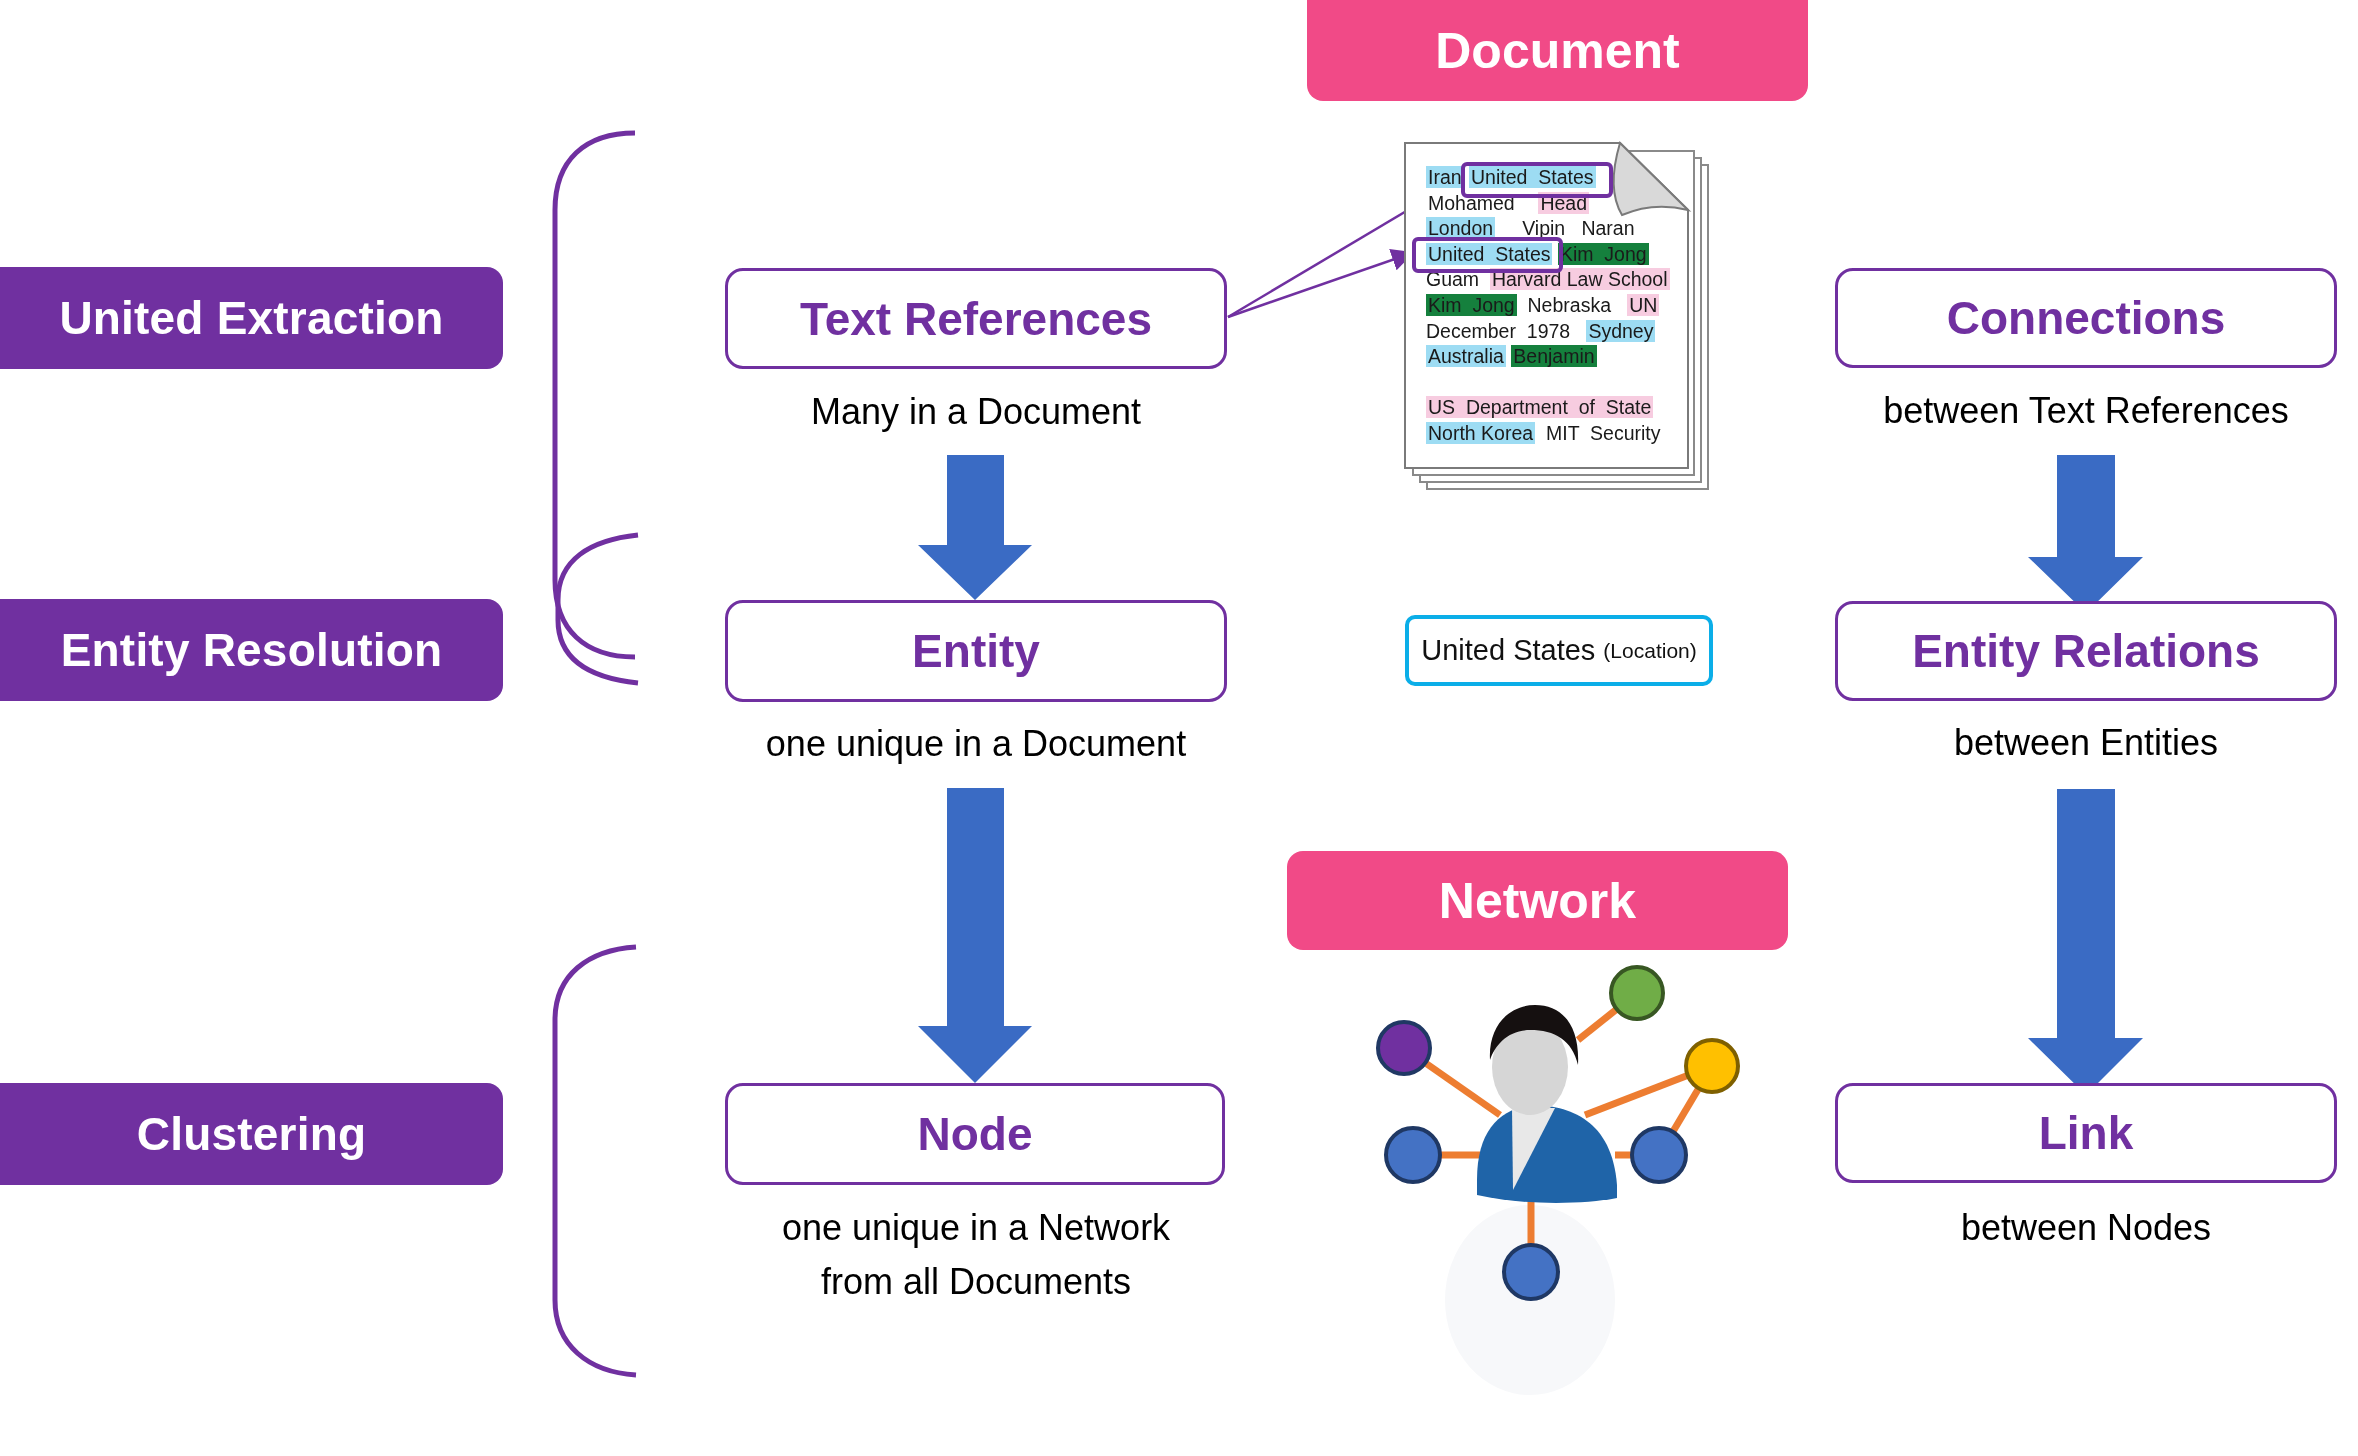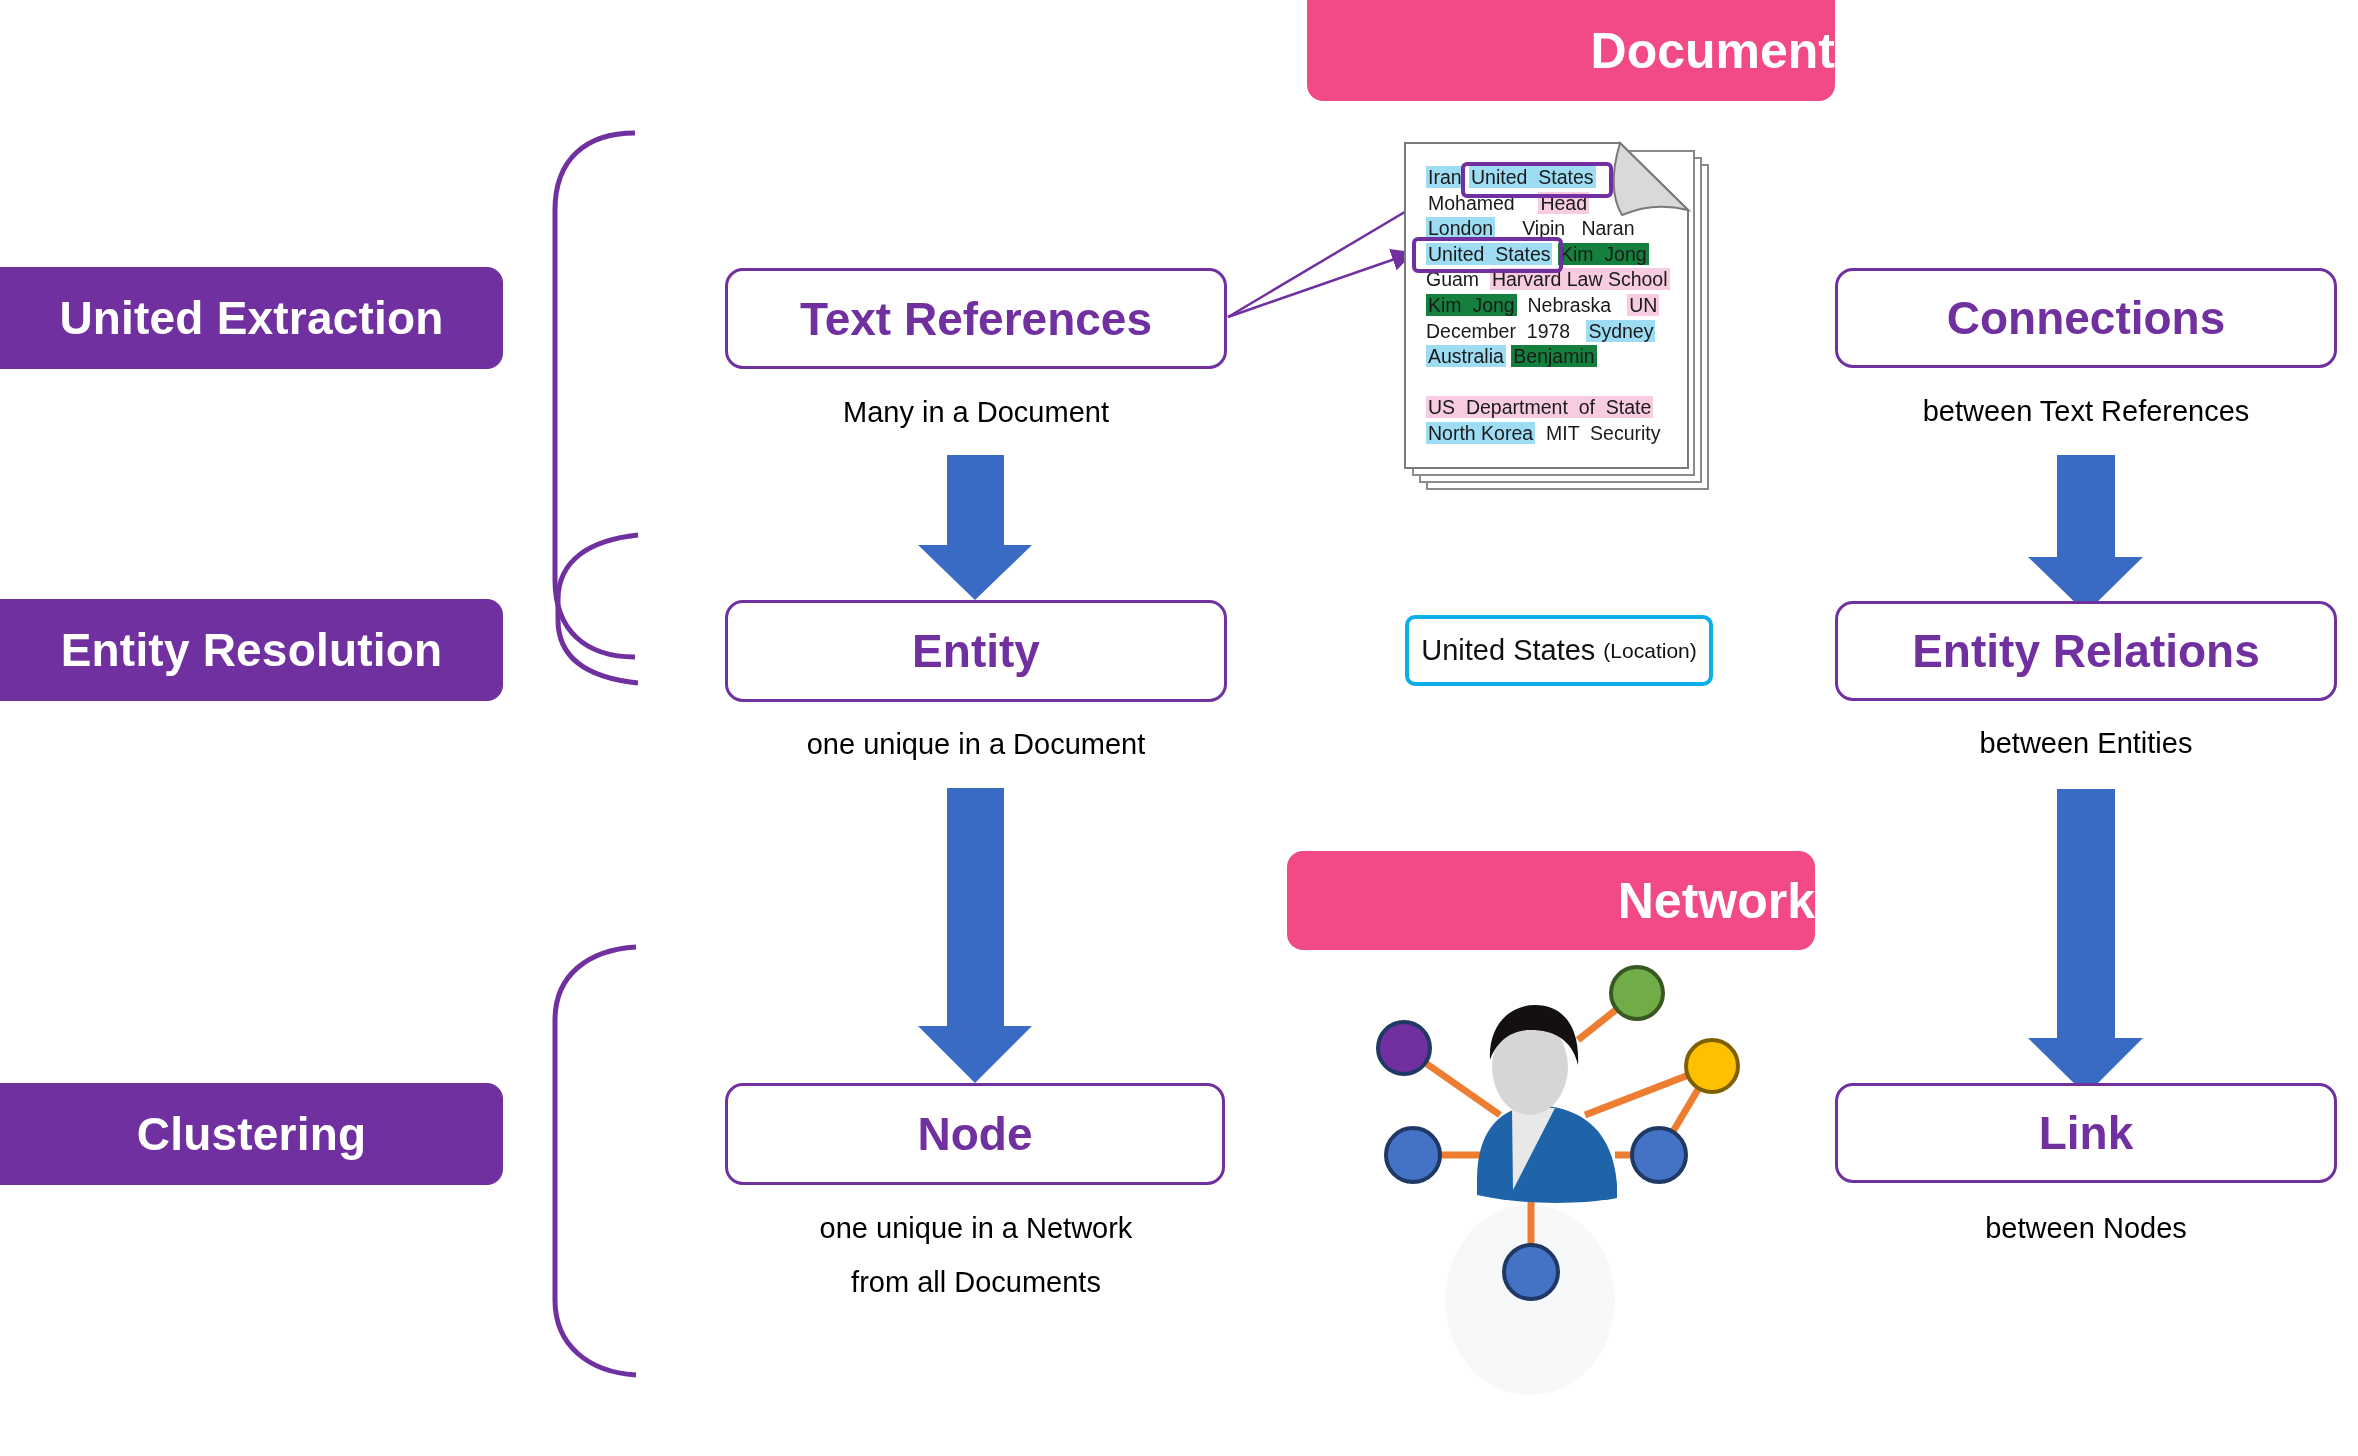--- a/index.html
+++ b/index.html
@@ -9,26 +9,26 @@
     background:#7030A0; color:#fff; border-radius:0 16px 16px 0;
     display:flex; align-items:center; justify-content:center;
     font-weight:bold; font-size:46px; letter-spacing:0.2px;
   }
   .concept-box {
     position:absolute; box-sizing:border-box; border:3.5px solid #7030A0; border-radius:18px;
     background:#fff; display:flex; align-items:center; justify-content:center;
     color:#7030A0; font-weight:bold; font-size:46px;
   }
   .caption {
-    position:absolute; text-align:center; color:#000; font-size:29px; line-height:54px;
+    position:absolute; text-align:center; color:#000; font-size:36px; line-height:54px;
   }
   .pink-header {
     position:absolute; background:#F14A87; color:#fff; border-radius:16px;
-    display:flex; align-items:center; justify-content:flex-end;
-    font-weight:bold; font-size:50px;padding-left:27px;
+    display:flex; align-items:center; justify-content:center;
+    font-weight:bold; font-size:50px;
   }
   .loc-box {
     position:absolute; box-sizing:border-box; border:4px solid #0BAEE8; border-radius:10px;
     display:flex; align-items:center; justify-content:center; background:#fff;
     font-size:29px; color:#111; white-space:nowrap;
   }
   .loc-box .small { font-size:21px; margin-left:8px; }
   .page {
     position:absolute; background:#fff; border:2px solid #8a8a8a; box-sizing:border-box;
   }

